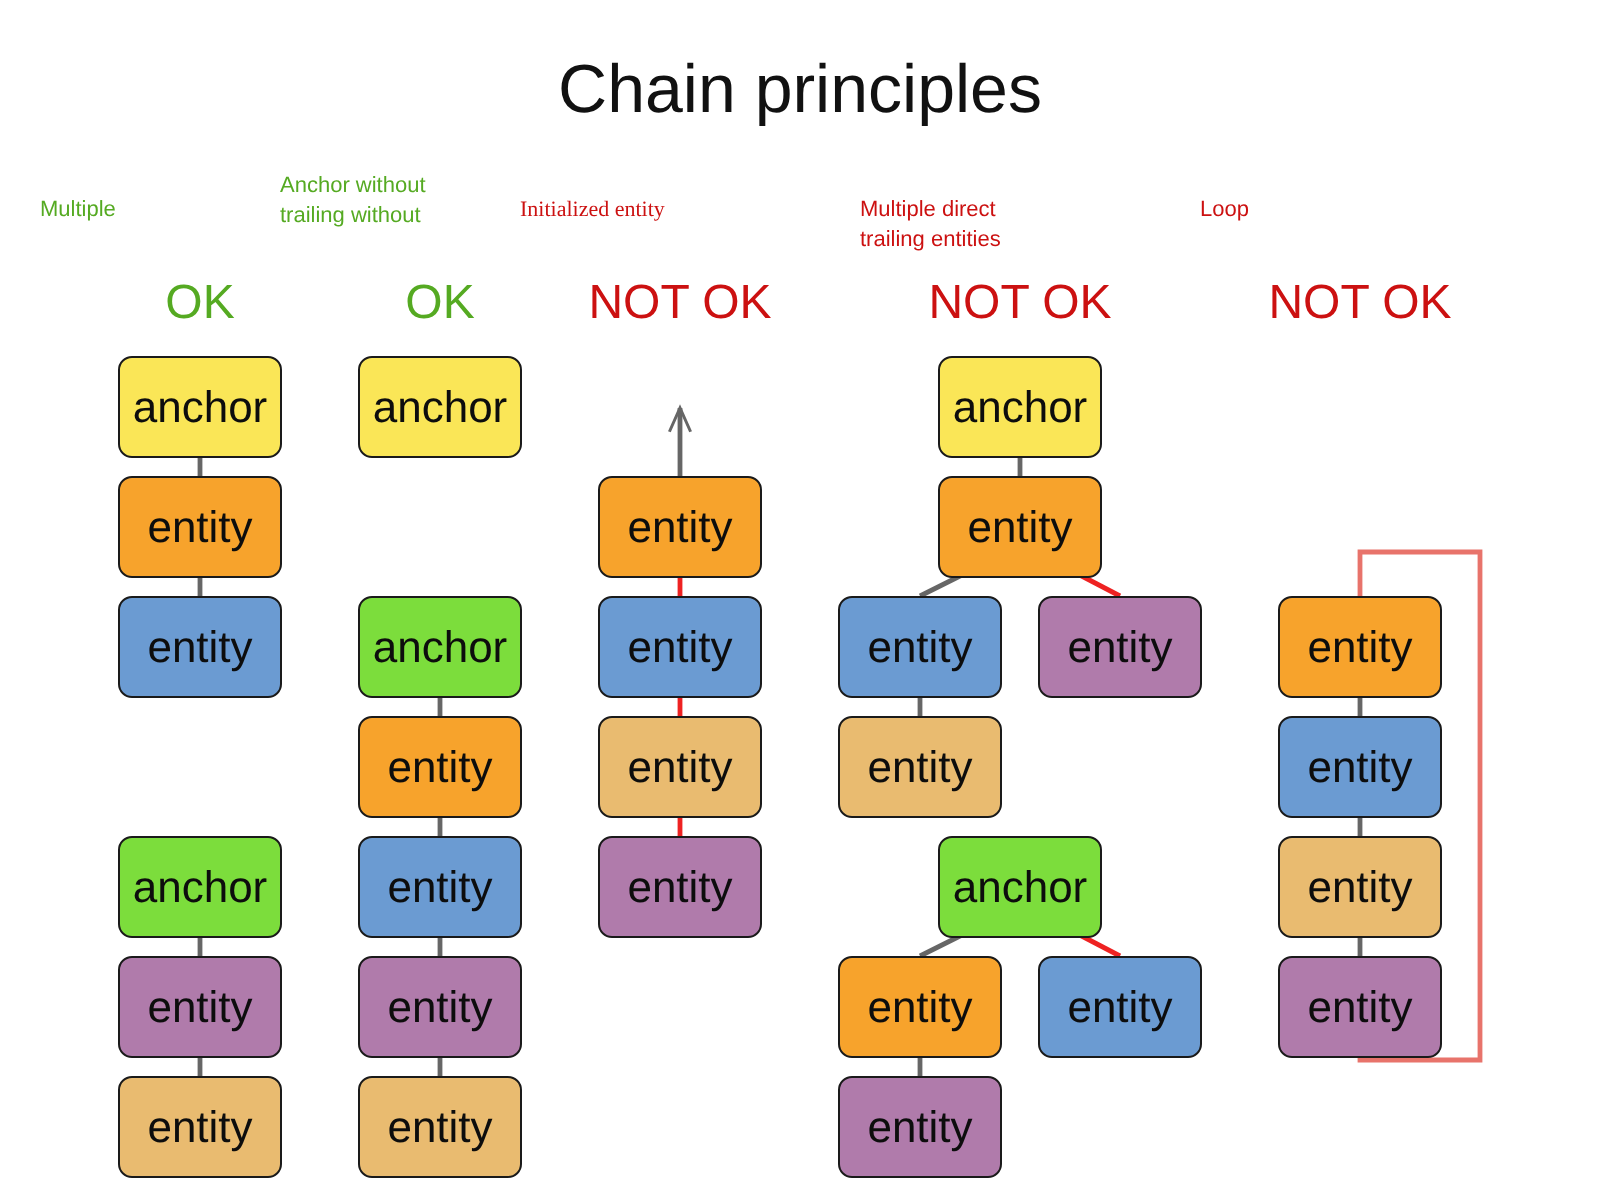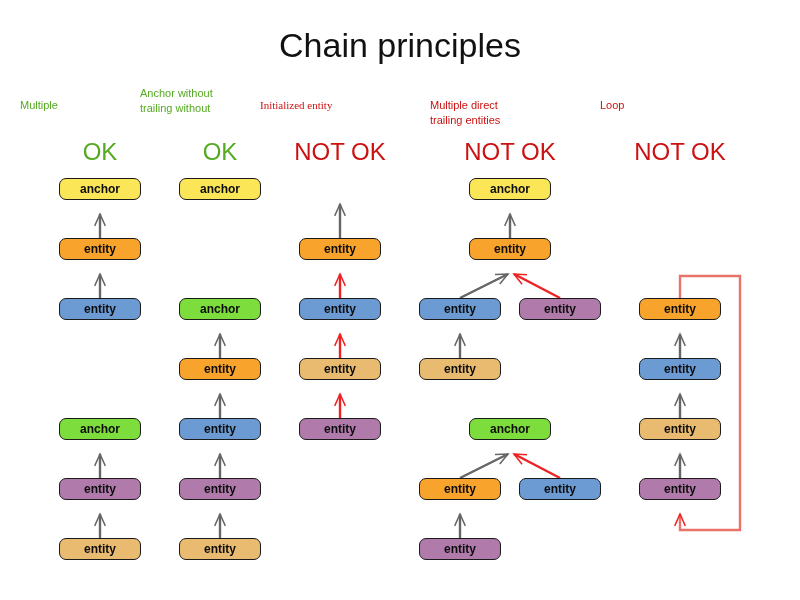--- a/index.html
+++ b/index.html
@@ -51,31 +51,30 @@
     font-size: 24px;
     line-height: 21px;
     font-family: "Liberation Sans", sans-serif;
     width: 160px;
     white-space: nowrap;
   }
   .node {
     position: absolute;
     box-sizing: border-box;
     width: 82px;
-    height: 22px;
+    height: 51px;
     border: 1.6px solid #1a1a1a;
     border-radius: 7px;
     display: flex;
     align-items: center;
     justify-content: center;
-    font-size: 12px;
+    font-size: 22px;
     color: #0d0d0d;
     font-family: "Liberation Sans", sans-serif;
     white-space: nowrap;
-    font-weight: bold;
   }
 </style>
 </head>
 <body>
 
 <div id="stage">
 
   <div class="title">Chain principles</div>
 
   <div id="headers">

